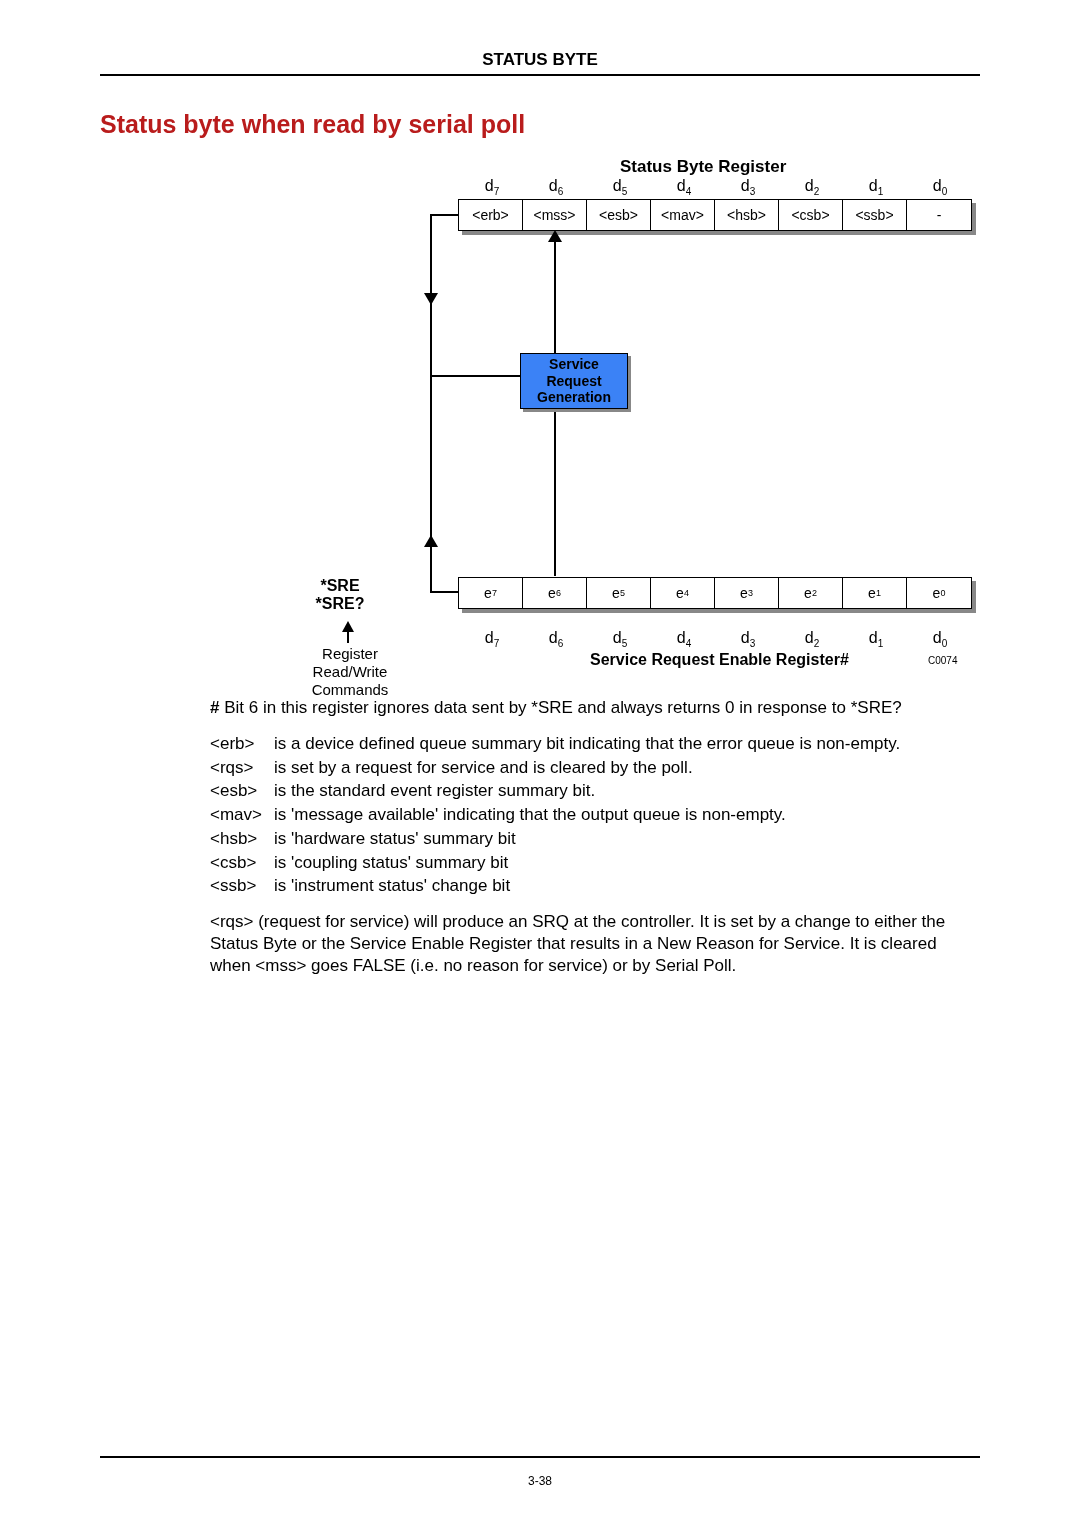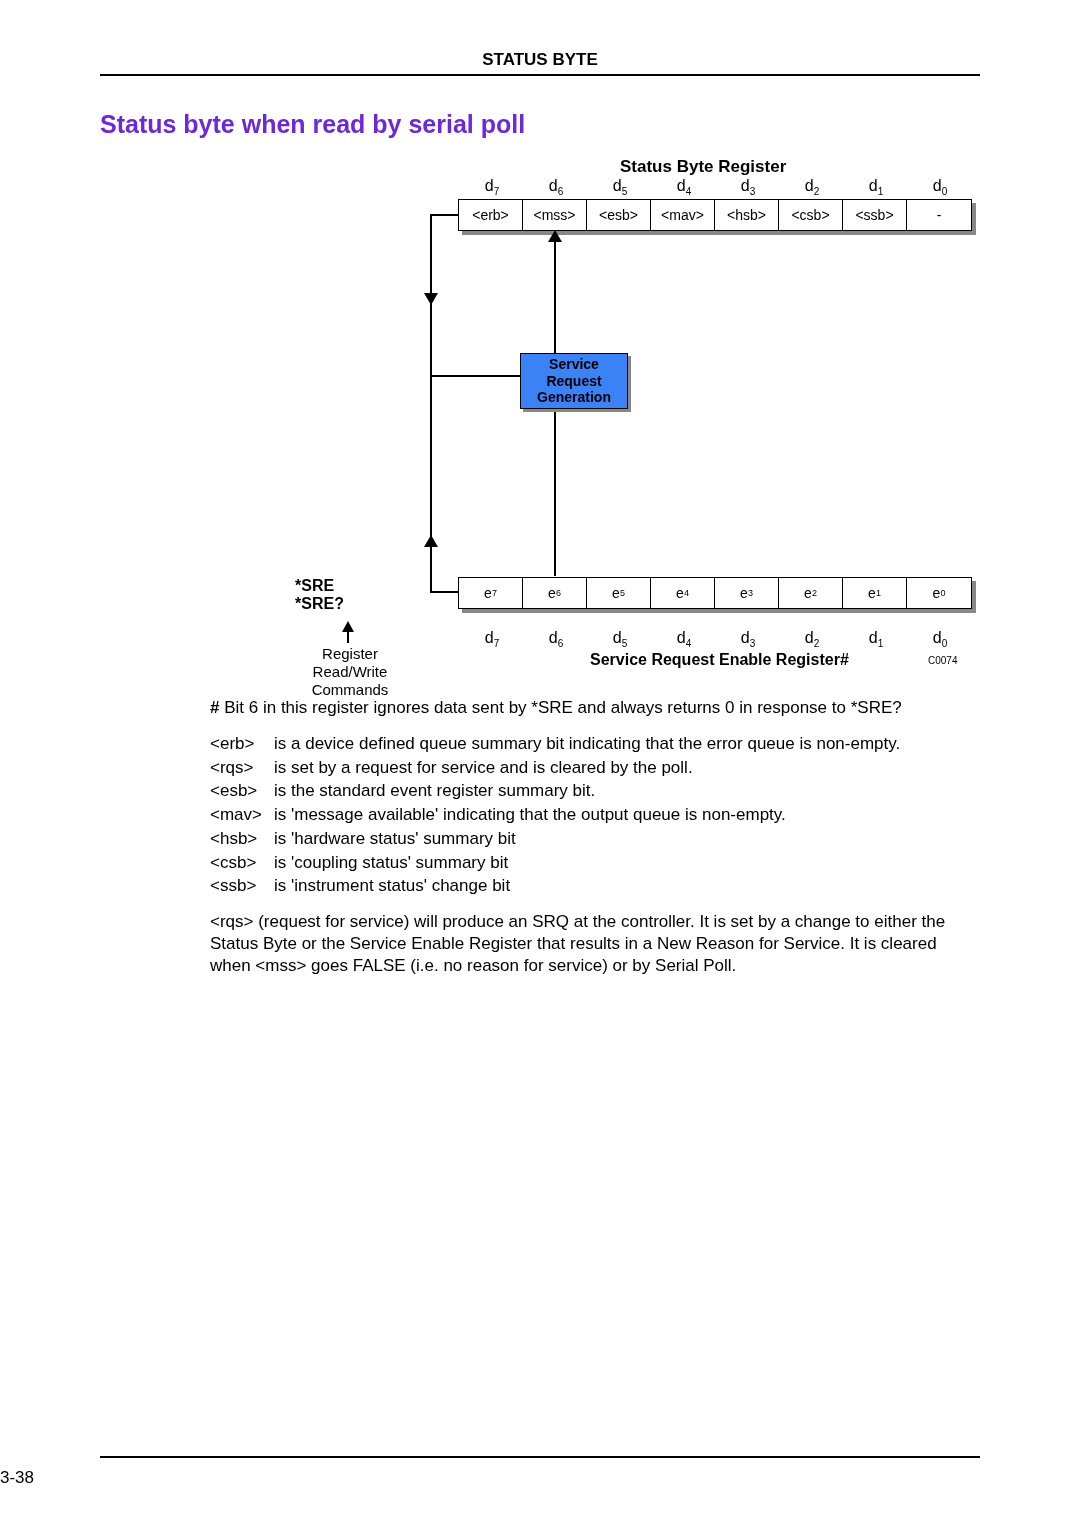--- a/index.html
+++ b/index.html
@@ -16,21 +16,21 @@
   }
   .header {
     text-align: center;
     font-weight: bold;
     font-size: 17px;
     padding-bottom: 4px;
     border-bottom: 2px solid #000;
     margin-bottom: 34px;
   }
   .title {
-    color: #6d28d9;
+    color: #b91c1c;
     font-weight: bold;
     font-size: 25px;
     margin-bottom: 18px;
   }
   .diagram {
     position: relative;
     height: 540px;
     margin-left: 110px;
   }
   .sbr-title {
@@ -165,21 +165,21 @@
     font-size: 14px;
     display: flex;
     flex-direction: column;
     justify-content: center;
     line-height: 1.2;
   }
   .sre-label {
     position: absolute;
     left: 85px;
     top: 420px;
-    text-align: left;
+    text-align: center;
     font-weight: bold;
     font-size: 16px;
     width: 90px;
   }
   .arrow-up-reg {
     position: absolute;
     left: 132px;
     top: 464px;
     width: 0; height: 0;
     border-left: 6px solid transparent;
@@ -242,22 +242,22 @@
     left: 100px;
     right: 100px;
     bottom: 70px;
     border-top: 2px solid #000;
   }
   .page-num {
     position: absolute;
     left: 0;
     right: 0;
     bottom: 40px;
-    text-align: left;
-    font-size: 17px;
+    text-align: center;
+    font-size: 12px;
   }
 </style>
 </head>
 <body>
 
 <div class="page">
   <div class="header">STATUS BYTE</div>
   <div class="title">Status byte when read by serial poll</div>
 
   <div class="diagram">

